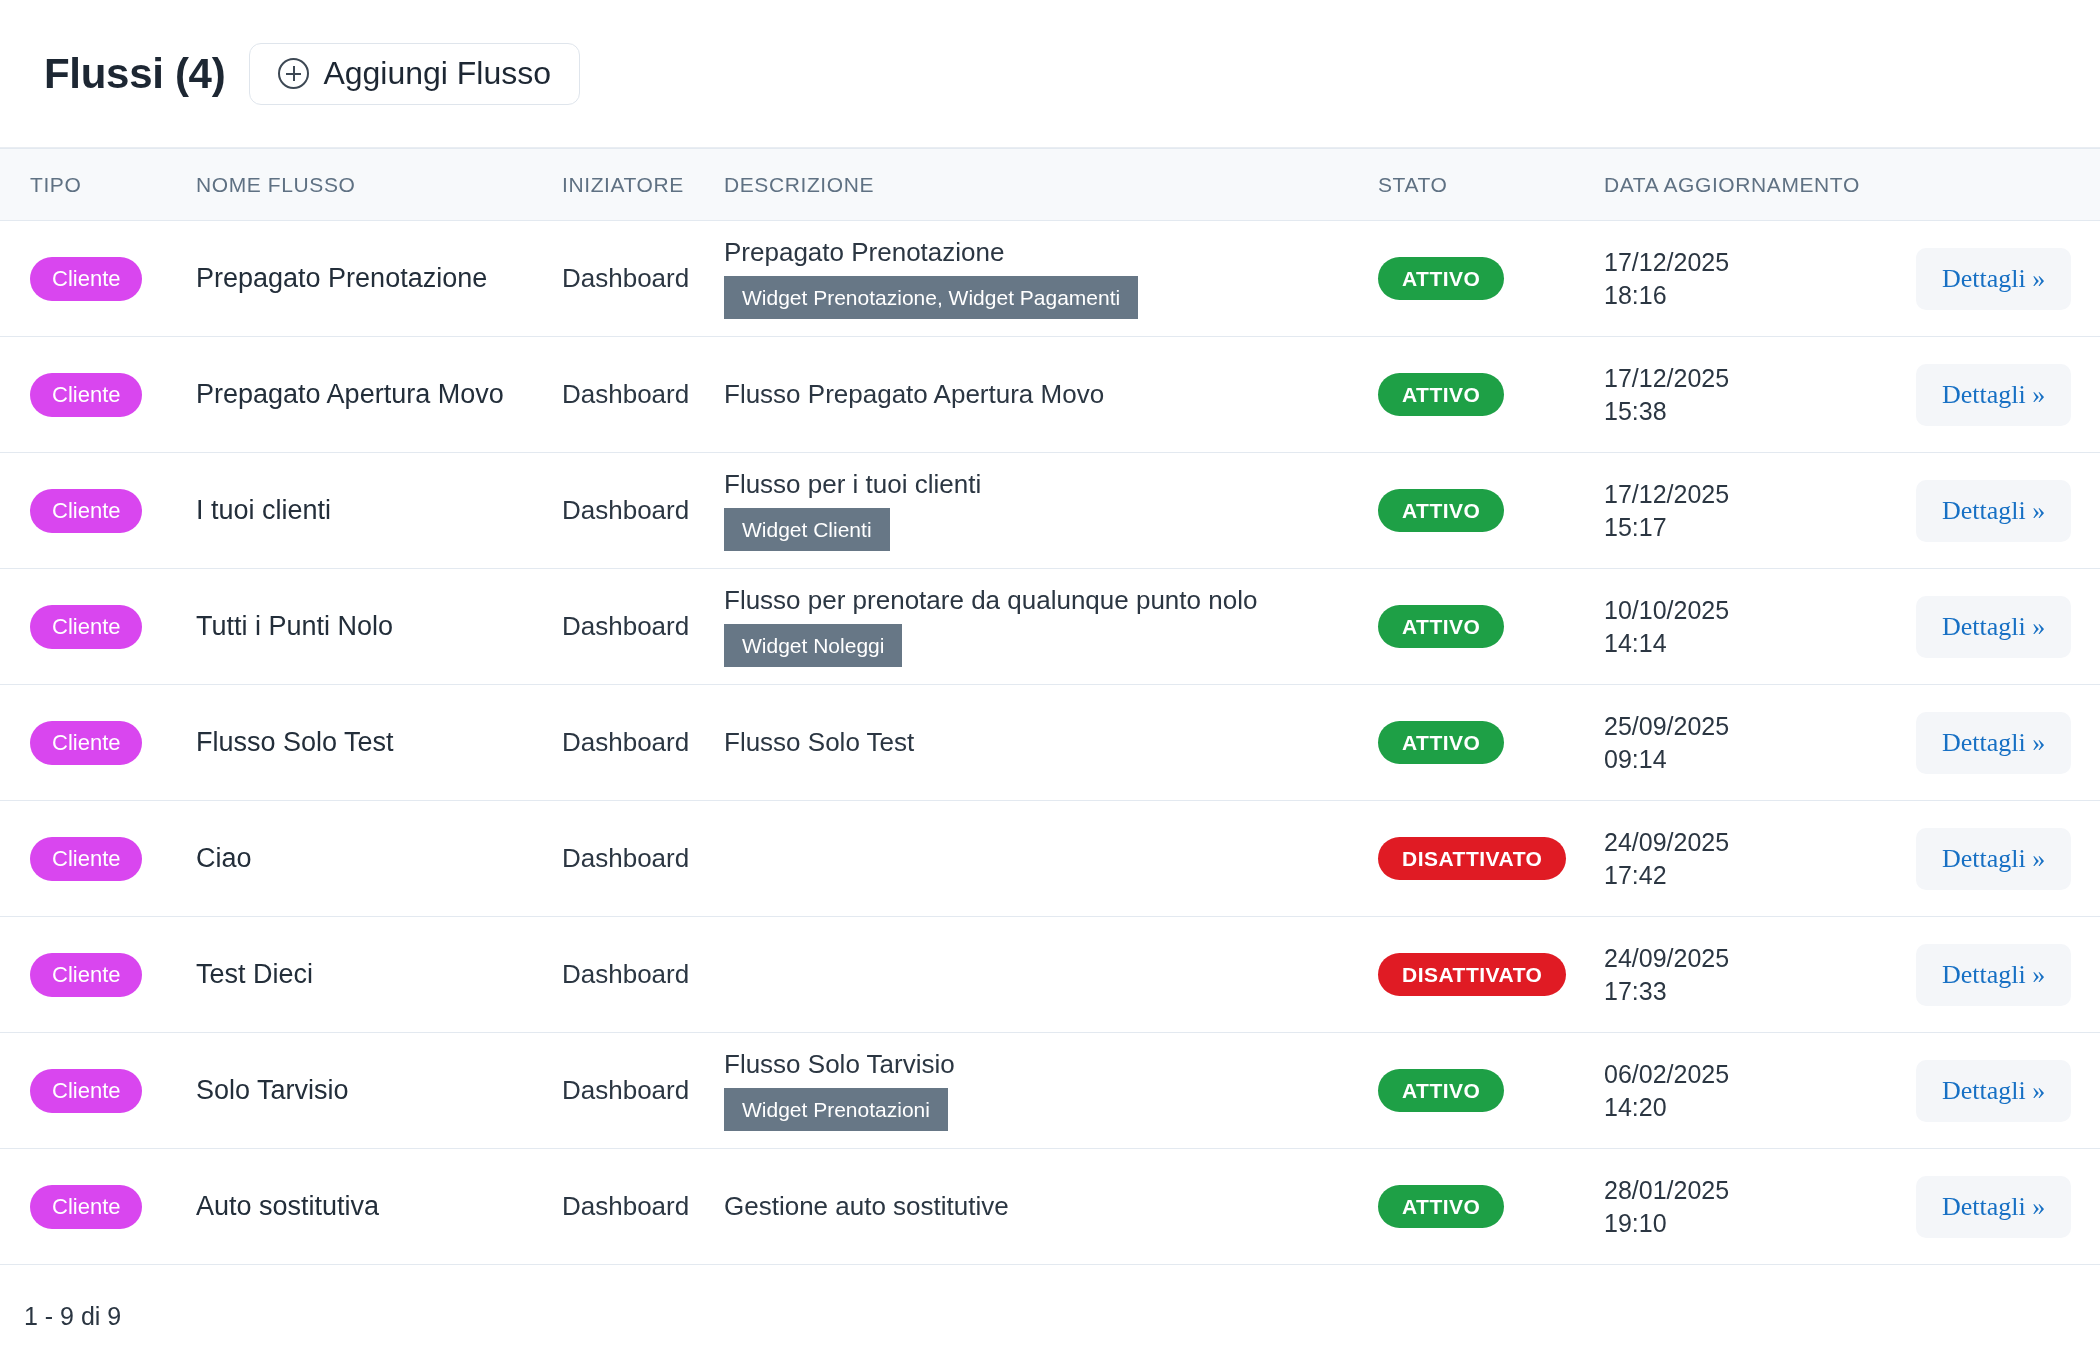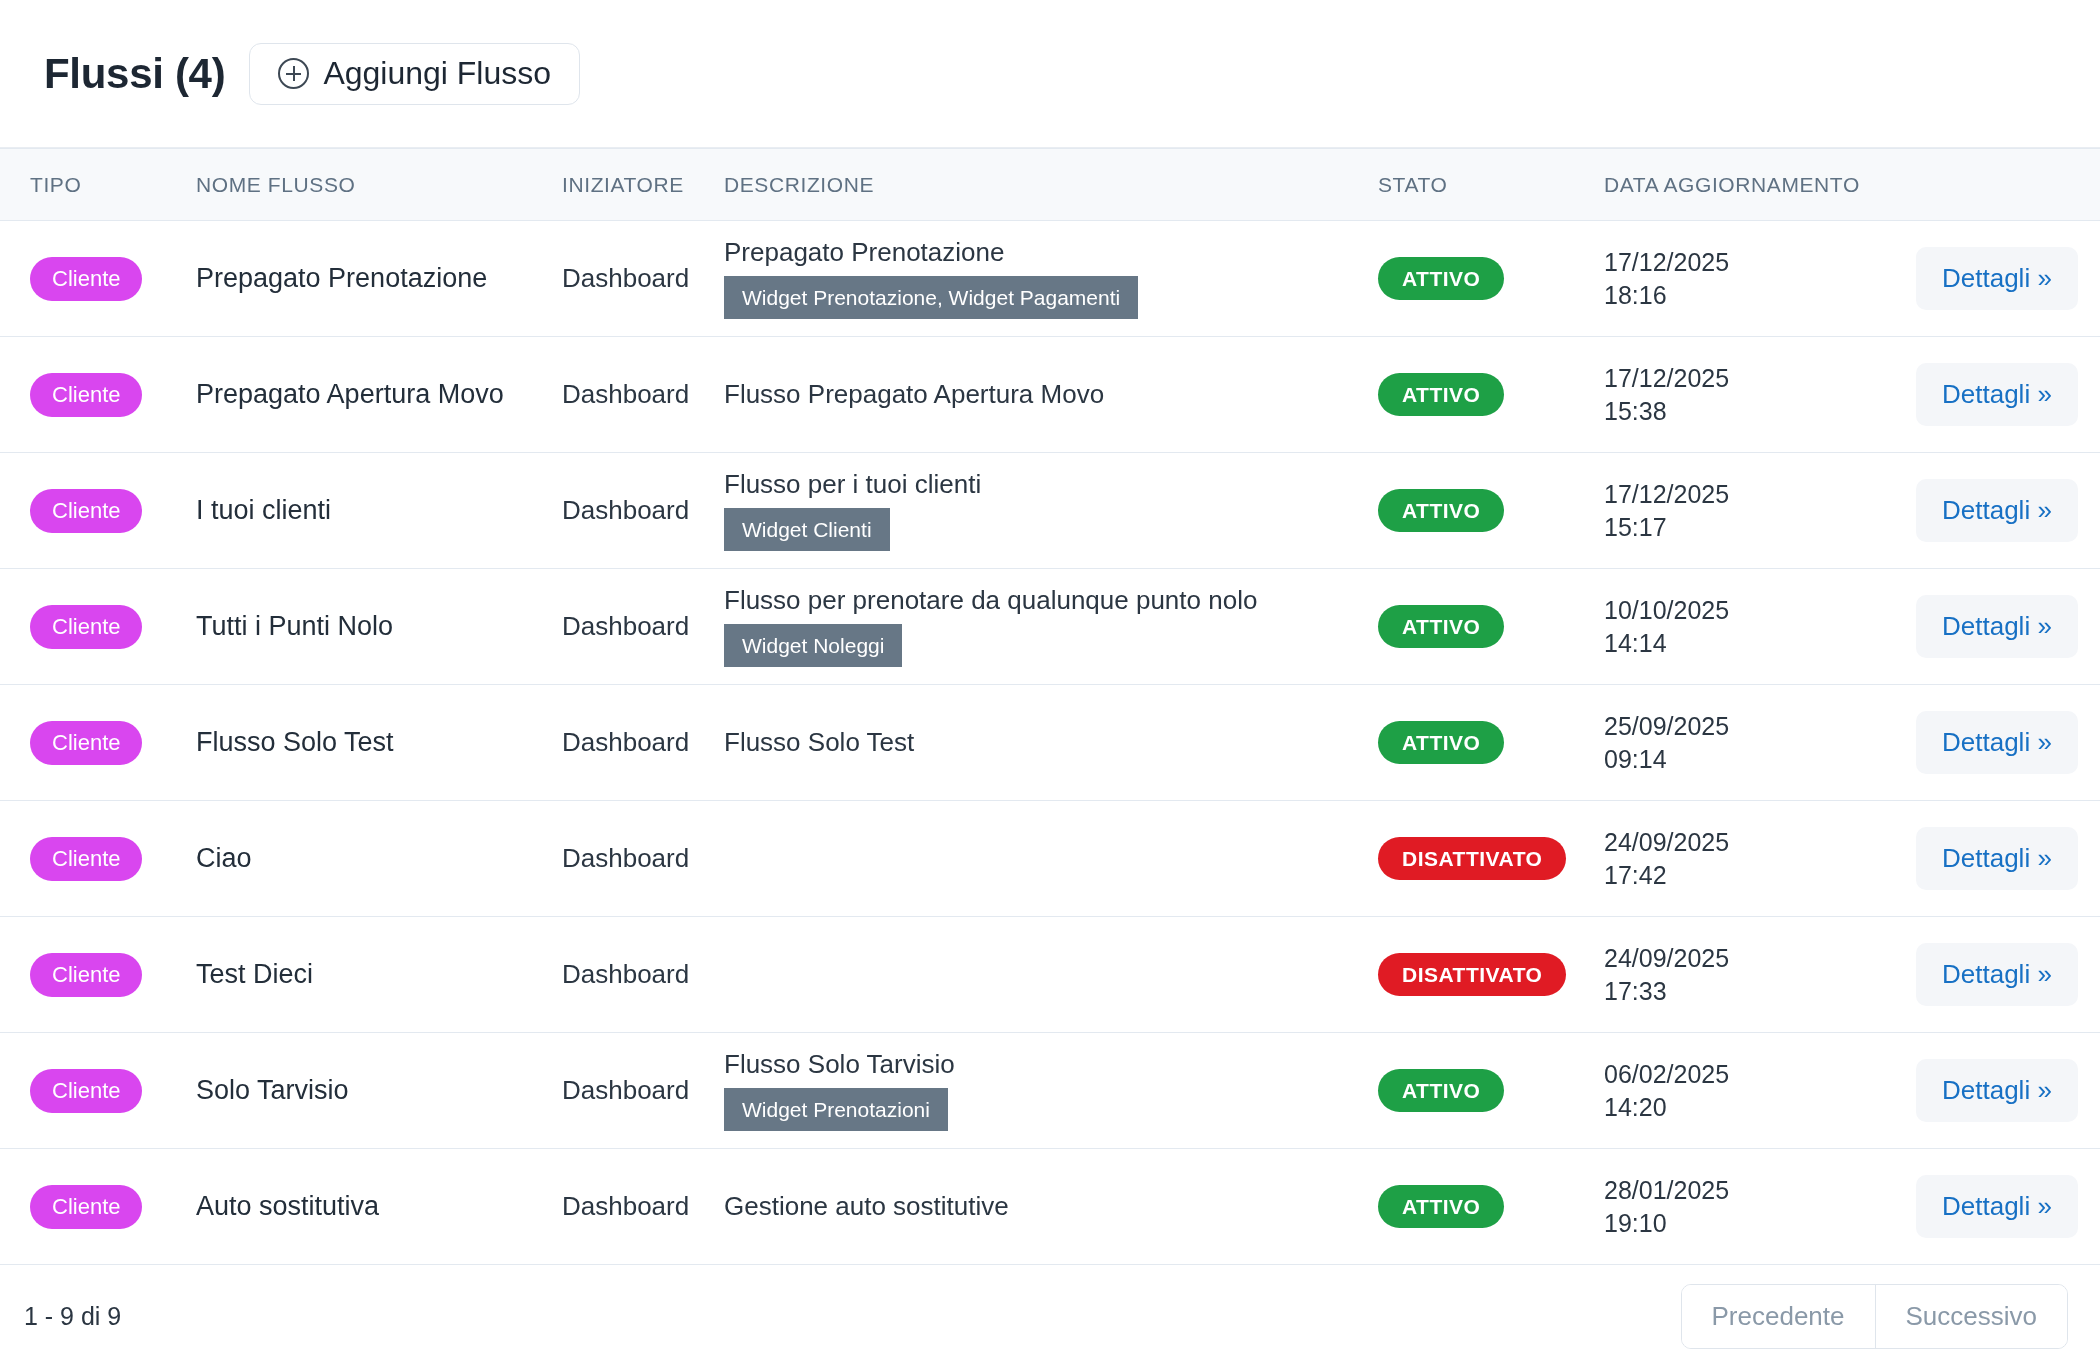--- a/index.html
+++ b/index.html
@@ -141,21 +141,21 @@
   .details-btn {
     display: inline-block;
     background: #f4f6f9;
     color: #1770c4;
     border: none;
     border-radius: 10px;
     font-size: 26px;
     padding: 16px 26px;
     cursor: pointer;
     white-space: nowrap;
-    font-family: Liberation Sans, sans-serif;
+    font-family: Liberation Serif, serif;
   }
 
   
   .card-footer {
     position: absolute;
     left: 0; right: 0; bottom: 0;
     height: 94px;
     background: #ffffff;
     display: flex;
     align-items: center;
@@ -353,20 +353,16 @@
               <div>28/01/2025</div>
               <div>19:10</div>
             </td>
             <td><button class="details-btn">Dettagli »</button></td>
           </tr>
         </tbody>
     </table>
 
     <div class="card-footer">
       <div class="range-text">1 - 9 di 9</div>
-      <div class="pager">
-        <button>Precedente</button>
-        <button>Successivo</button>
-      </div>
     </div>
 
   </div>
 </div>
 
 </body></html>

